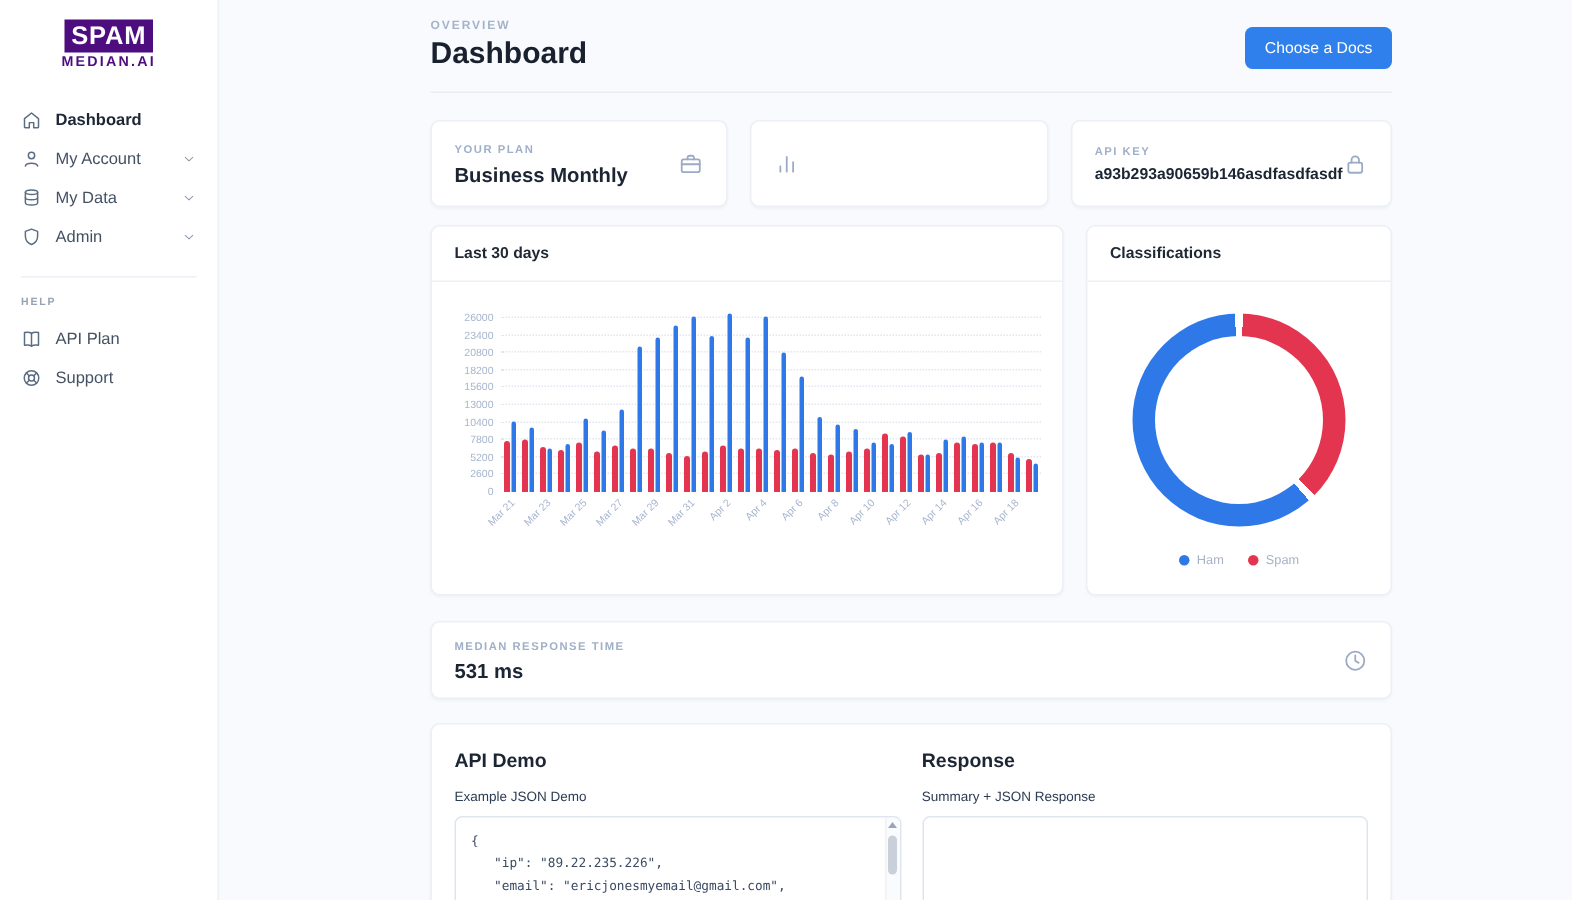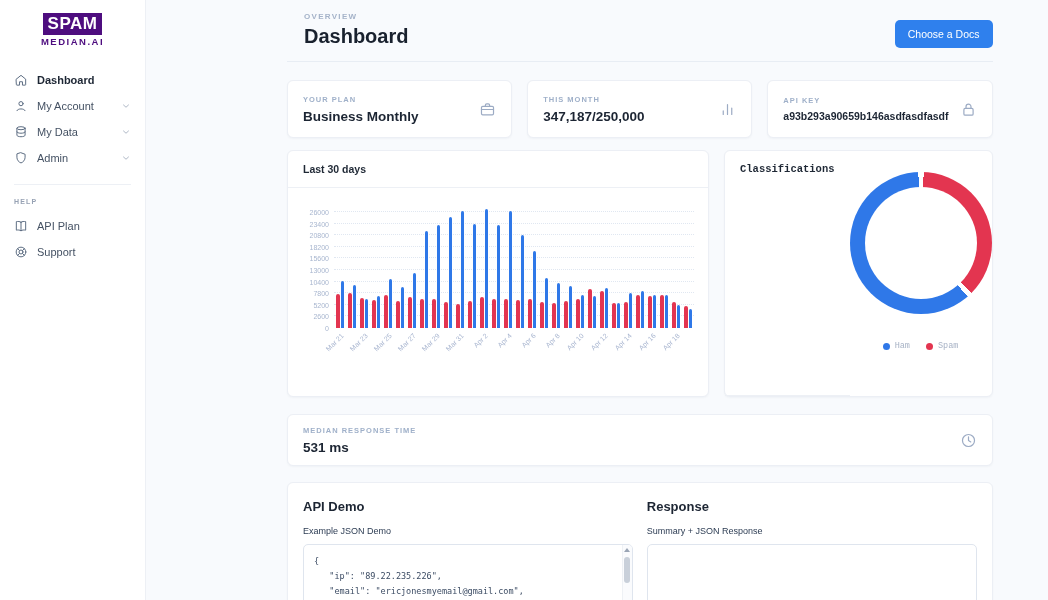--- a/index.html
+++ b/index.html
@@ -18,54 +18,54 @@
   .nav { padding:0; }
   .nav-item { display:flex; align-items:center; gap:9px; padding:6px 14px; font-size:11px;
     color:#445163; cursor:pointer; }
   .nav-item.active { color:#1d2634; font-weight:bold; }
   .nav-item .ic { width:14px; height:14px; color:#5c6c82; flex-shrink:0; display:flex; align-items:center; }
   .nav-item .chev { margin-left:auto; width:10px; height:10px; color:#8d9aae; }
   .side-divider { border-top:1px solid #edf0f5; margin:13px 14px 0; }
   .help-label { font-size:7px; font-weight:bold; letter-spacing:1.2px; color:#97a2b4; margin:13px 14px 8px; }
   
   .main { flex:1; padding:12px 120px 0 141px; }
-  .header-row { display:flex; justify-content:space-between; align-items:flex-end;margin-left:17px; }
+  .header-row { display:flex; justify-content:space-between; align-items:center; }
   .eyebrow { font-size:8px; font-weight:bold; letter-spacing:1.3px; color:#a5b3c9; }
   .page-title { font-size:20px; font-weight:bold; color:#19212e; margin-top:4px; }
   .btn-primary { background:#2f80ed; color:#fff; border:none; border-radius:5px;
     font-size:10.5px; padding:8px 13px; cursor:pointer; font-family:inherit; margin-top:3px; }
   .header-divider { border-bottom:1px solid #e8edf4; margin-top:13px; }
   .card { background:#fff; border:1px solid #eceff5; border-radius:6px;
     box-shadow:0 1px 2px rgba(25,45,80,.04); }
   
   .stats-row { display:flex; gap:15px; margin-top:18px; }
   .stat-card { flex:1; height:58px; padding:11px 15px; display:flex; align-items:center; justify-content:space-between; }
   .stat-label { font-size:7.5px; font-weight:bold; letter-spacing:1px; color:#9fb0c9; }
   .stat-value { font-size:13.5px; font-weight:bold; color:#1c2533; margin-top:5px; white-space:nowrap; }
   .stat-card.small-value .stat-value { font-size:10.5px; }
   .stat-icon { width:17px; height:17px; color:#9cabc4; flex-shrink:0; }
   
   .charts-row { display:flex; gap:15px; margin-top:12px; height:247px; }
   .chart-card { width:422px; display:flex; flex-direction:column; }
-  .donut-card { flex:1; display:flex; flex-direction:row;font-family:Liberation Mono, monospace; }
+  .donut-card { flex:1; display:flex; flex-direction:column; }
   .card-title { font-size:10.5px; font-weight:bold; color:#1f2835; padding:12px 15px; border-bottom:1px solid #edf0f5; }
   .chart-body { position:relative; flex:1; padding:24px 14px 0 46px; }
   .plot { position:relative; height:116px; display:flex; align-items:flex-end; }
   .grid-line { position:absolute; left:0; right:0; border-top:1px dotted #e0e7f1; }
   .y-tick { position:absolute; right:calc(100% + 5px); width:34px; text-align:right;
     font-size:7px; color:#a8b6cf; }
   .bar-group { flex:1; position:relative; height:100%; display:flex; align-items:flex-end; justify-content:center; gap:1px; }
   .bar { width:3.6px; border-radius:2px 2px 0 0; }
   .x-label { position:absolute; top:calc(100% + 4px); right:50%; width:40px; text-align:right;
     font-size:7px; color:#a9b6d0; white-space:nowrap; transform-origin:100% 0; transform:rotate(-45deg); }
   
   .donut-body { flex:1; display:flex; flex-direction:column; align-items:center; padding-top:21px; }
   .donut { width:142px; height:142px; border-radius:50%; position:relative; }
   .donut::after { content:""; position:absolute; inset:15px; background:#fff; border-radius:50%; }
-  .legend { display:flex; gap:16px; margin-top:27px; }
+  .legend { display:flex; gap:16px; margin-top:17px; }
   .legend-item { display:flex; align-items:center; gap:5px; font-size:8.5px; color:#a7b2c5; }
   .legend-dot { width:7px; height:7px; border-radius:50%; }
   
   .median-card { margin-top:17px; height:52px; padding:10px 15px; display:flex; align-items:center; justify-content:space-between; }
   
   .demo-card { margin-top:16px; padding:16px 15px; }
   .demo-cols { display:flex; gap:14px; }
   .demo-col { flex:1; }
   .section-heading { font-size:13px; font-weight:bold; color:#1c2533; }
   .section-sub { font-size:9px; color:#2c3c53; margin-top:12px; }
@@ -182,24 +182,20 @@
           <div class="stat-value">Business Monthly</div>
         </div>
         <span class="stat-icon">
           <svg width="17" height="17" viewBox="0 0 24 24" fill="none" stroke="currentColor" stroke-width="1.7" stroke-linecap="round" stroke-linejoin="round">
             <rect x="3.5" y="7.5" width="17" height="12" rx="1.8"></rect>
             <path d="M9 7.5V6a2 2 0 0 1 2-2h2a2 2 0 0 1 2 2v1.5M3.5 12h17"></path>
           </svg>
         </span>
       </div>
       <div class="card stat-card">
-        <div>
-          <div class="stat-label">THIS MONTH</div>
-          <div class="stat-value">347,187/250,000</div>
-        </div>
         <span class="stat-icon">
           <svg width="17" height="17" viewBox="0 0 24 24" fill="none" stroke="currentColor" stroke-width="1.7" stroke-linecap="round" stroke-linejoin="round">
             <path d="M6 19v-5M12 19V5M18 19v-9"></path>
           </svg>
         </span>
       </div>
       <div class="card stat-card small-value">
         <div>
           <div class="stat-label">API KEY</div>
           <div class="stat-value">a93b293a90659b146asdfasdfasdf</div>

